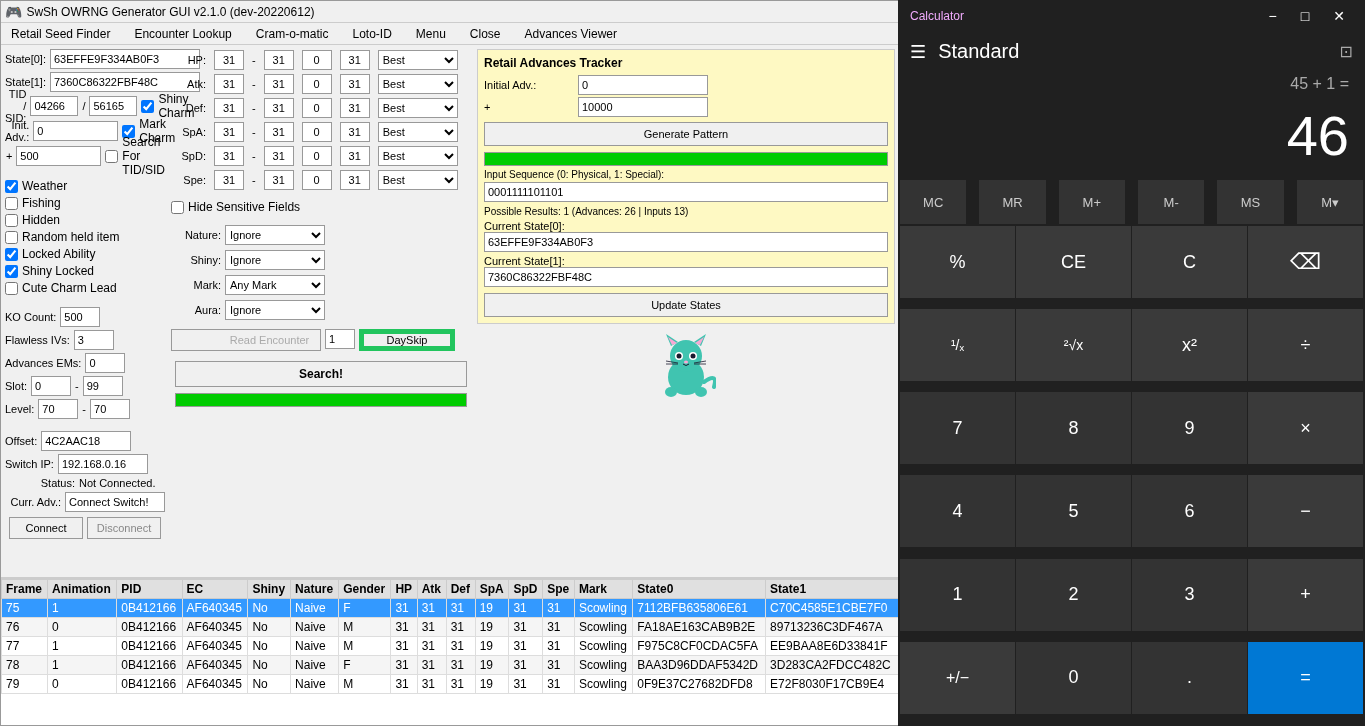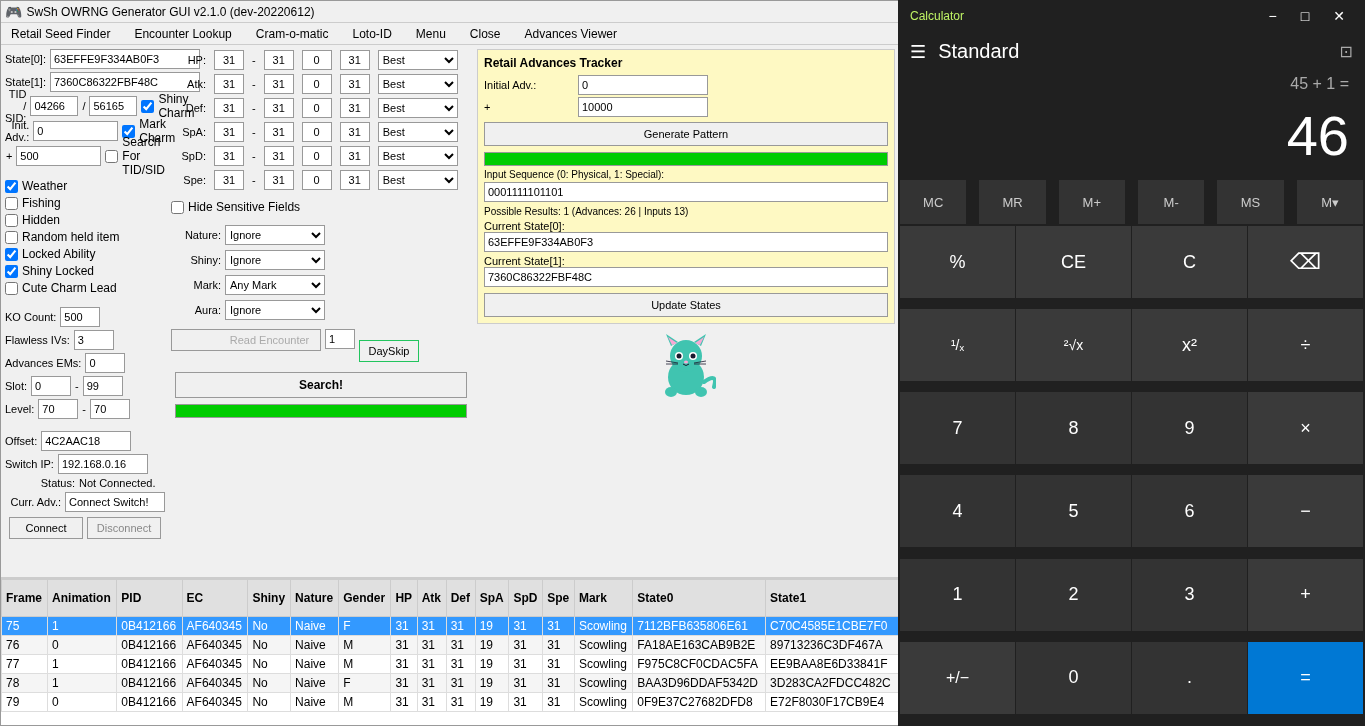--- a/index.html
+++ b/index.html
@@ -133,21 +133,21 @@
       height: 80px;
     }
     .results-table {
       width: 100%;
       border-collapse: collapse;
       font-size: 11px;
     }
     .results-table th {
       background: #e0e0e0;
       border: 1px solid #ccc;
-      padding: 11px 4px;
+      padding: 2px 4px;
       text-align: left;
       position: sticky;
       top: 0;
       font-weight: bold;
     }
     .results-table td {
       border: 1px solid #ddd;
       padding: 2px 4px;
       white-space: nowrap;
     }
@@ -175,21 +175,21 @@
       flex-direction: column;
     }
     .calc-title-bar {
       height: 32px;
       display: flex;
       align-items: center;
       padding: 0 12px;
       justify-content: space-between;
       background: #202020;
     }
-    .calc-title-text { font-size: 12px; color: #bef264; }
+    .calc-title-text { font-size: 12px; color: #f0abfc; }
     .calc-controls { display: flex; gap: 8px; }
     .calc-ctrl-btn { background: none; border: none; color: white; cursor: pointer; font-size: 14px; padding: 4px 8px; }
 
     .calc-header {
       display: flex;
       align-items: center;
       padding: 8px 12px;
       gap: 12px;
     }
     .hamburger { font-size: 18px; cursor: pointer; color: white; }
@@ -262,27 +262,26 @@
 
     .read-encounter-btn {
       width: 150px;
       height: 22px;
       background: #f0f0f0;
       border: 1px solid #999;
       font-size: 11px;
       cursor: pointer;
     }
     .dayskip-btn {
-      width: 60px;
+      width: 96px;
       height: 22px;
       background: #f0f0f0;
-      border: 1px solid #22c55e;
+      border: 5px solid #22c55e;
       font-size: 11px;
       cursor: pointer;
-      margin-top: 11px;
     }
 
     select { height: 20px; border: 1px solid #999; background: white; font-size: 11px; }
 
     .main-layout {
       display: flex;
       padding: 4px;
       gap: 6px;
       height: 490px;
     }

